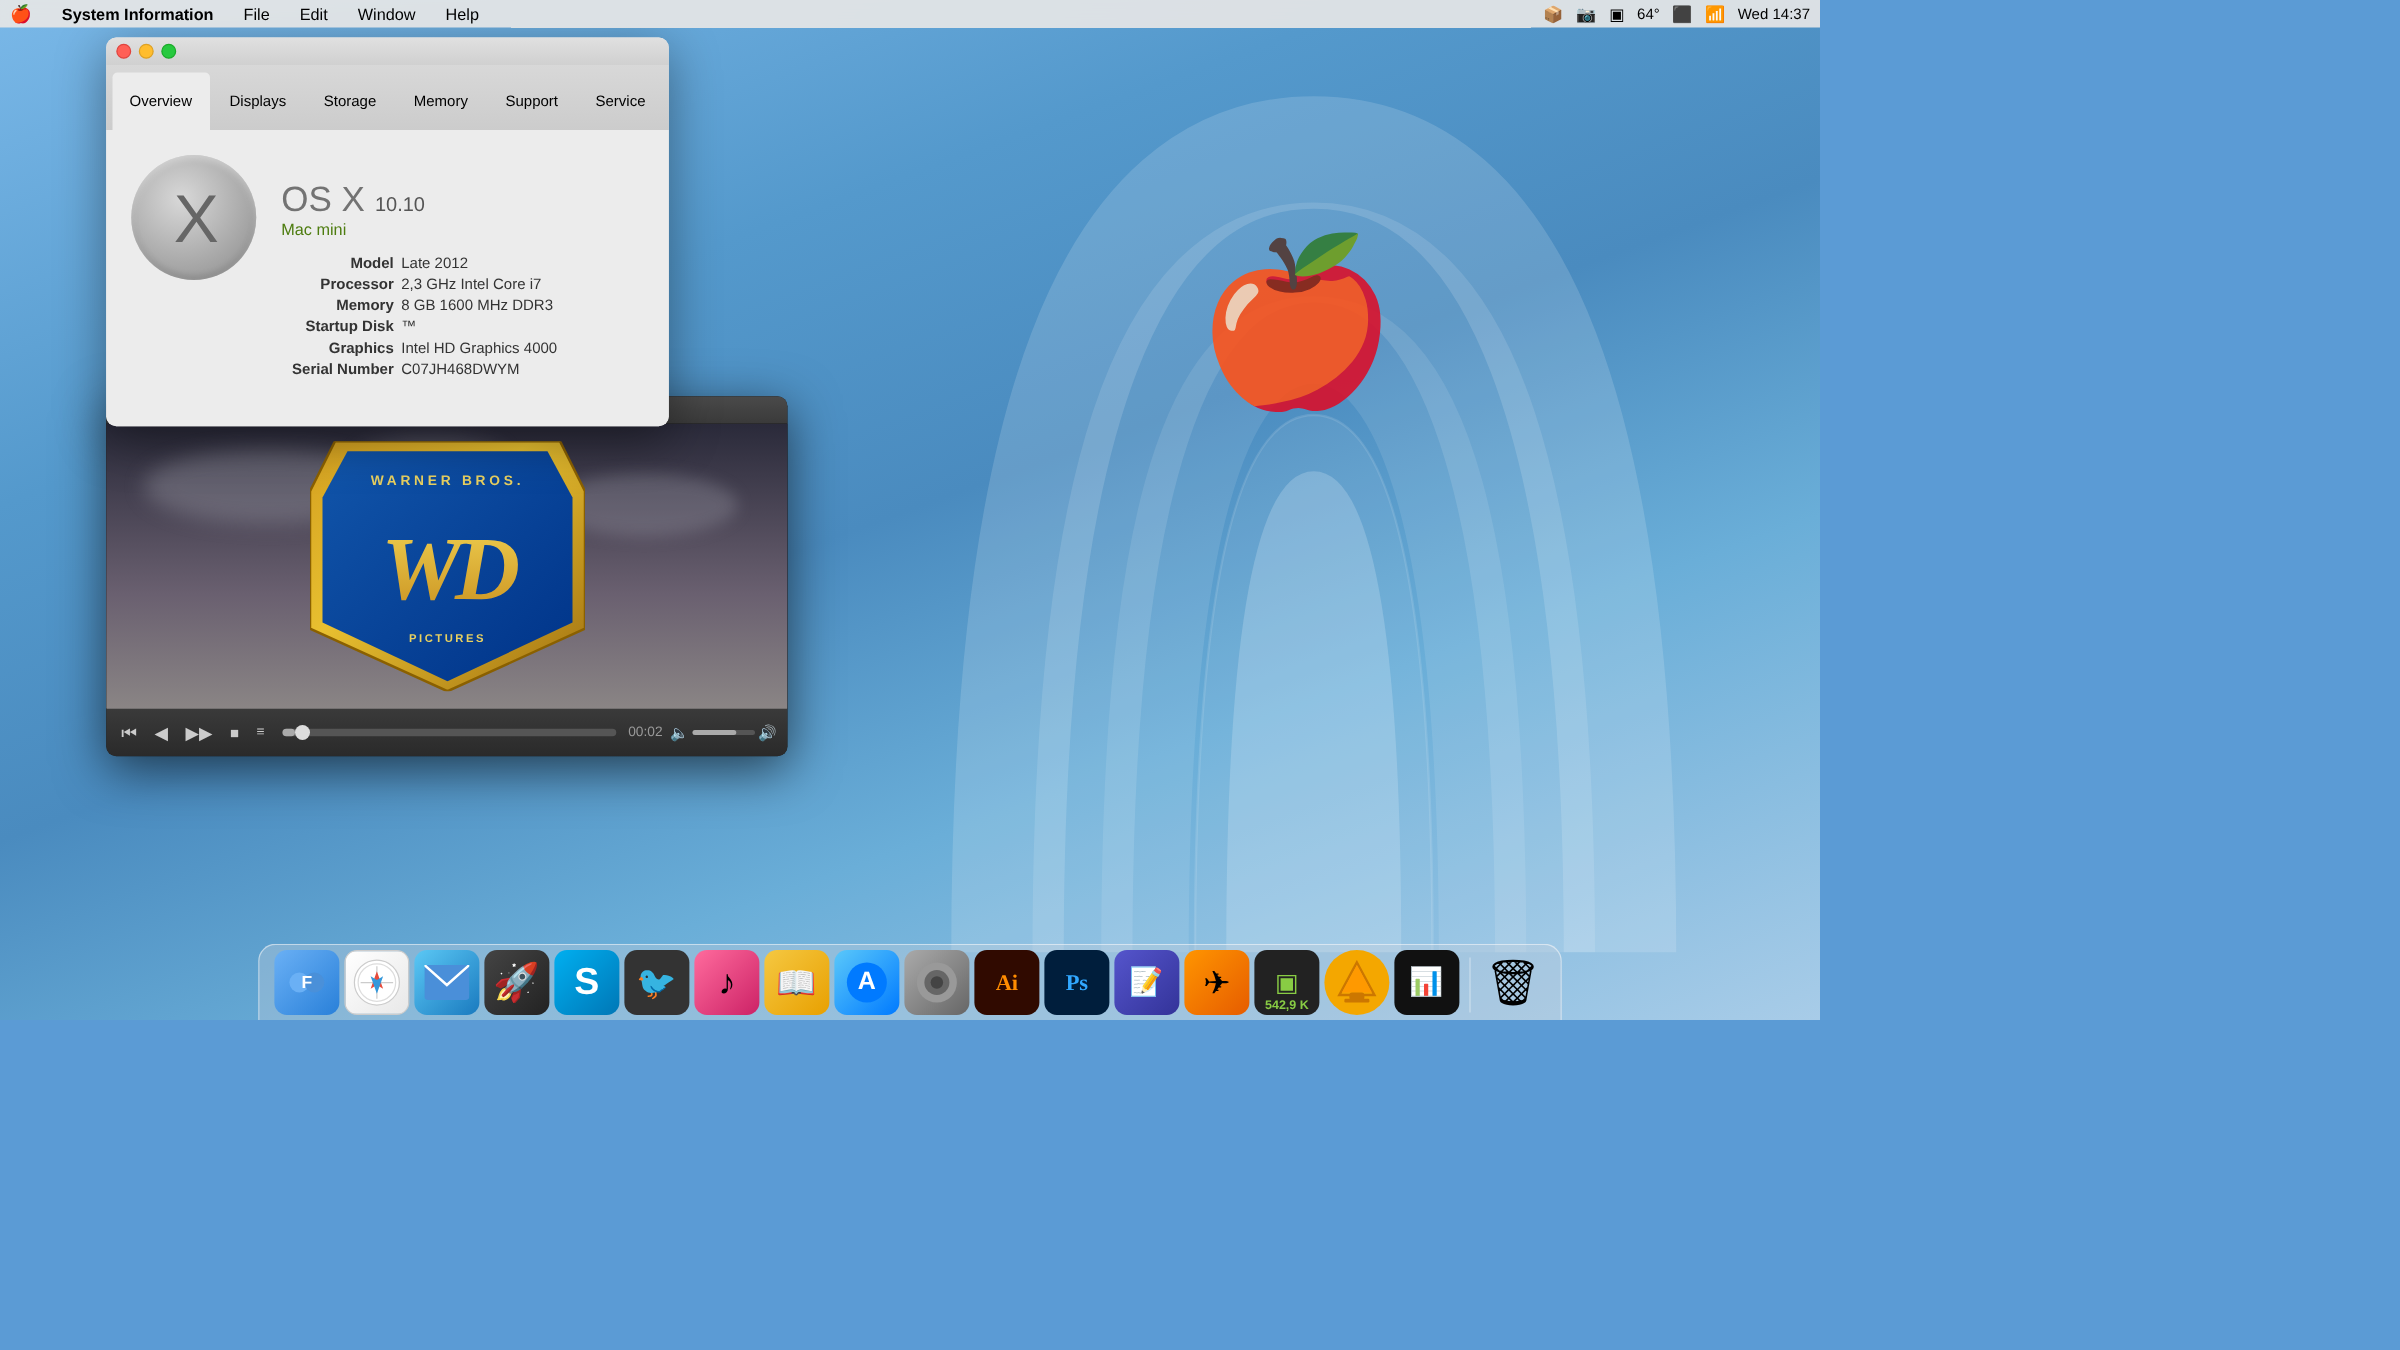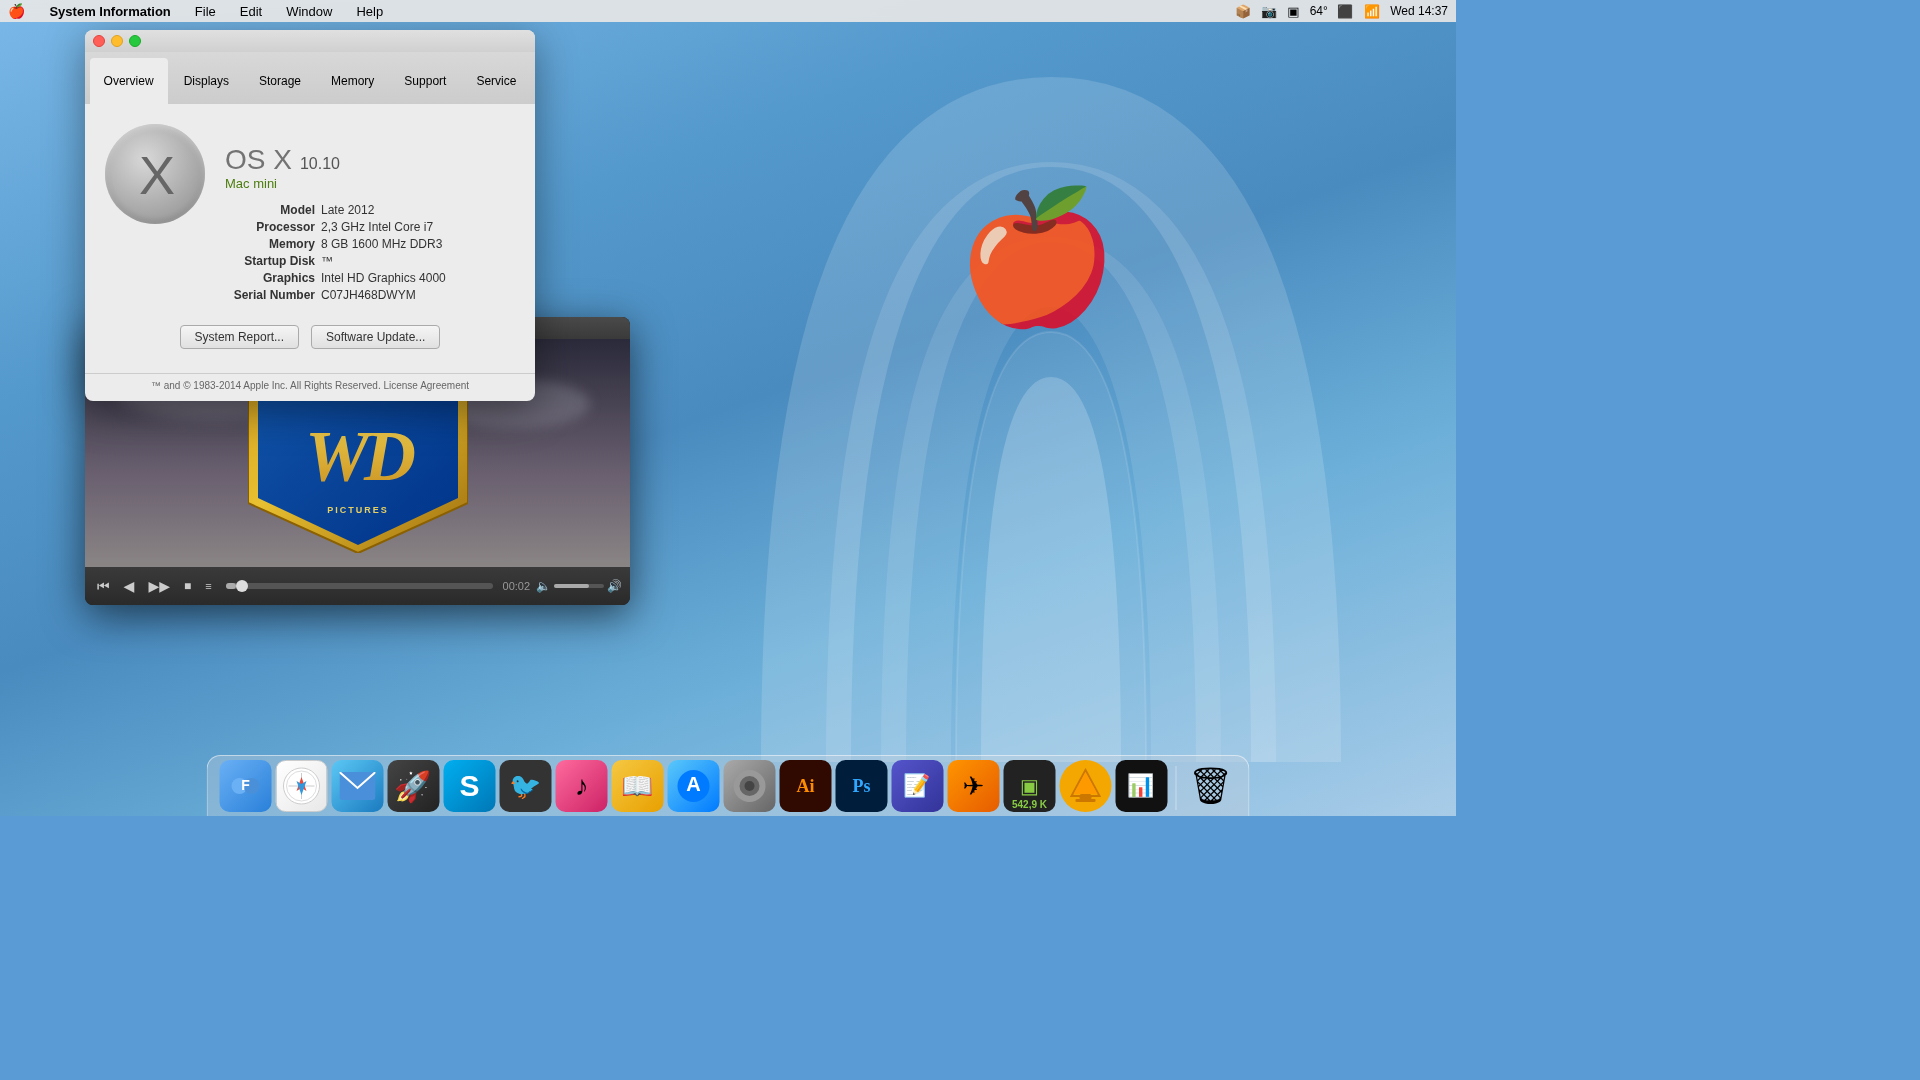--- a/index.html
+++ b/index.html
@@ -497,26 +497,21 @@
               <span class="spec-label">Graphics</span>
               <span class="spec-value">Intel HD Graphics 4000</span>
             </div>
             <div class="spec-row">
               <span class="spec-label">Serial Number</span>
               <span class="spec-value">C07JH468DWYM</span>
             </div>
           </div>
         </div>
       </div>
-      <div class="window-buttons">
-        <button class="mac-button">System Report...</button>
-        <button class="mac-button">Software Update...</button>
-      </div>
-    </div>
-    <div class="window-footer">™ and © 1983-2014 Apple Inc. All Rights Reserved. License Agreement</div>
+    </div>
   </div>
 
   <div class="player-window">
     <div class="player-titlebar">
       <div class="traffic-light close"></div>
       <div class="traffic-light minimize"></div>
       <div class="traffic-light maximize"></div>
       <span class="player-title-text">Edge of Tomorrow 2014 TS x264 AC3 RoSubbed TITAN.mkv</span>
     </div>
     <div class="player-video">

